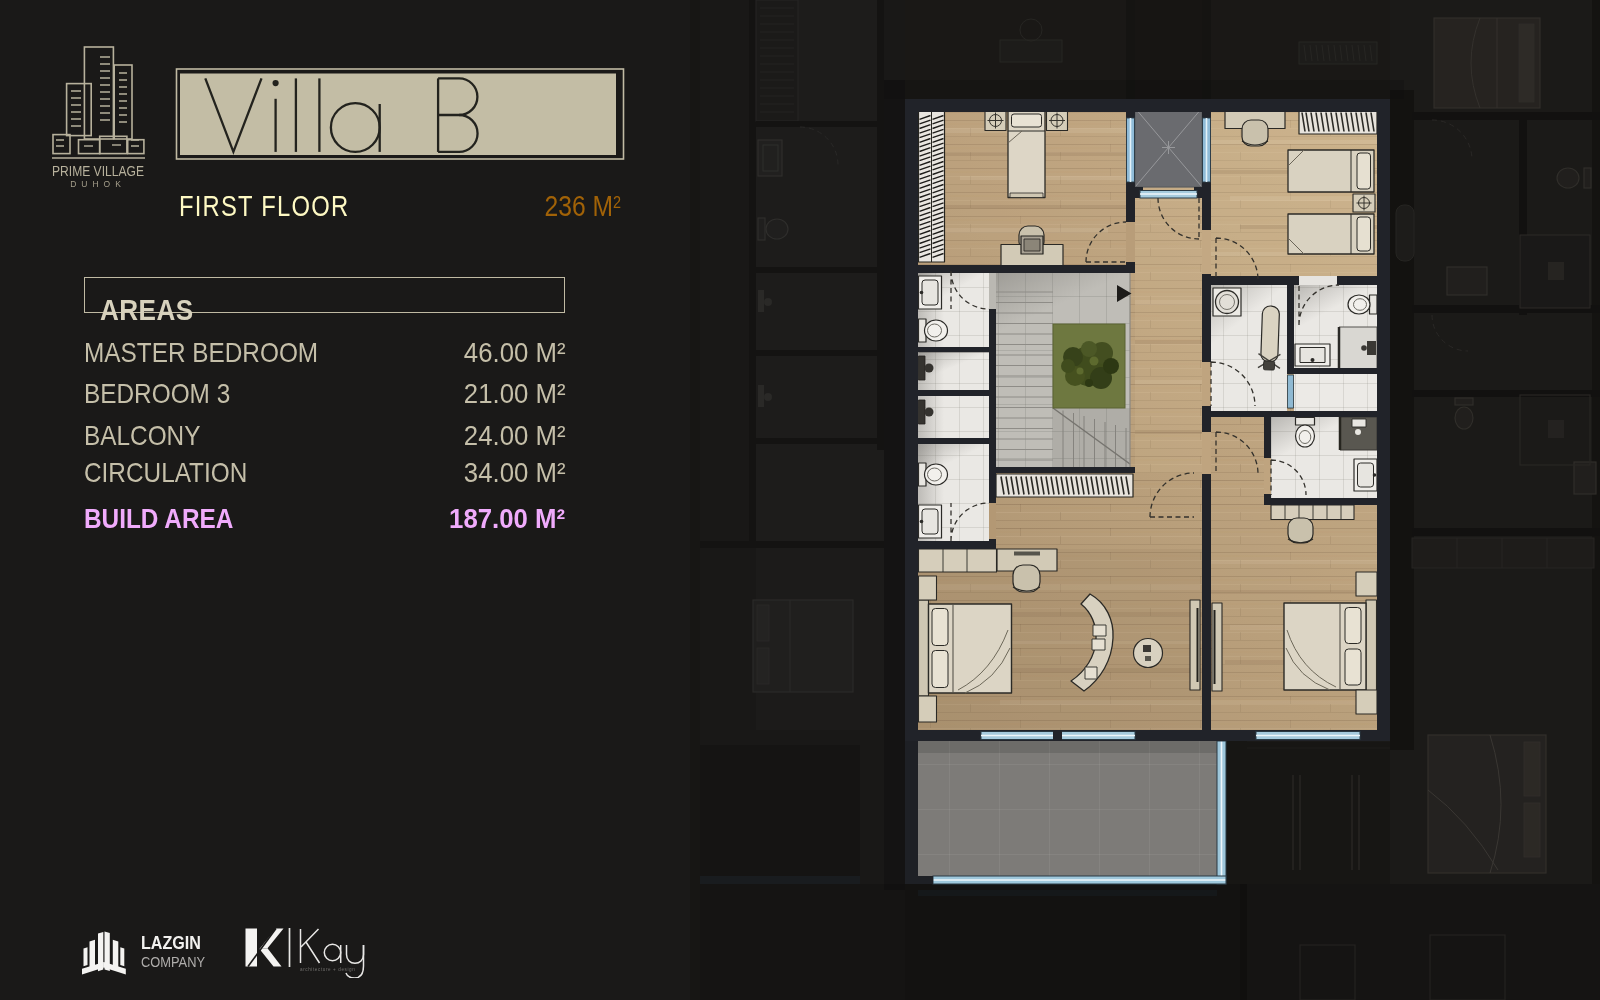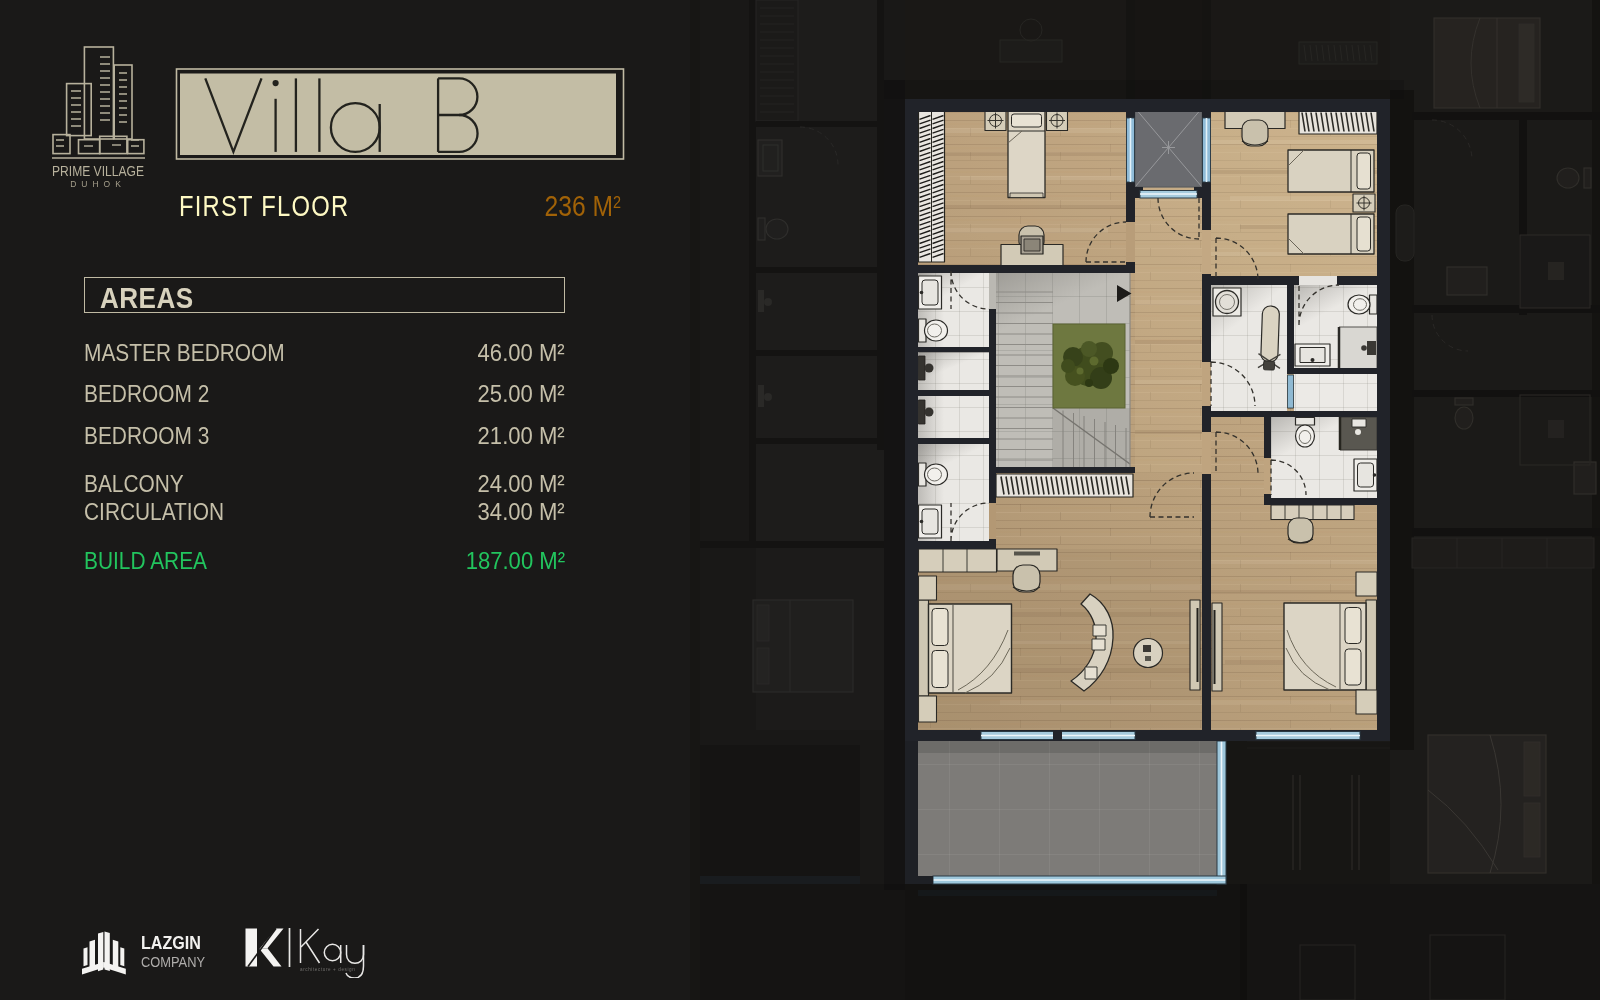--- a/index.html
+++ b/index.html
@@ -725,53 +725,49 @@
 <path d="M289.1,53 a18.45,18.45 0 0 1 0,36.9 h-21"></path>
 </g>
 <circle cx="105.6" cy="21.1" r="3.1" fill="#23231e"></circle>
 </svg>
 
 <div class="abs" style="left:179px;top:190px;font-size:29px;color:#fef9c3;letter-spacing:1.5px;"><span style="display:inline-block;transform:scaleX(0.82);transform-origin:left center;">FIRST FLOOR</span></div>
 
 <div class="abs" style="left:420px;top:190px;width:201px;text-align:right;font-size:29px;color:#a16207;"><span style="display:inline-block;transform:scaleX(0.85);transform-origin:right center;">236 M<span style="font-size:17px;vertical-align:8px">2</span></span></div>
 
 <div class="abs" style="left:84px;top:277px;width:481px;height:36px;border:1.6px solid #c0baa3;">
-<div style="margin:4px 0 0 15px;font-size:29px;font-weight:bold;color:#d8d2bd;letter-spacing:0.5px"><span style="display:inline-block;transform:scaleX(0.9);transform-origin:left center;">AREAS</span></div>
+<div style="margin:16px 0 0 15px;font-size:29px;font-weight:bold;color:#d8d2bd;letter-spacing:0.5px"><span style="display:inline-block;transform:scaleX(0.9);transform-origin:left center;">AREAS</span></div>
 </div>
 
-<div class="abs" style="left:84px;top:332px;width:481px;font-size:24px;color:#c5bfa9;">
+<div class="abs" style="left:84px;top:332px;width:481px;font-size:28px;color:#c5bfa9;">
 
 <div style="display:flex;justify-content:space-between;height:41.6px;align-items:center">
         <span style="display:inline-block;transform:scaleX(0.87);transform-origin:left center;">MASTER BEDROOM</span>
         <span style="display:inline-block;transform:scaleX(0.92);transform-origin:right center;">46.00 M²</span>
       </div>
 
 
-<div style="display:flex;justify-content:space-between;height:41.6px;align-items:center">
-        <span style="display:inline-block;transform:scaleX(0.87);transform-origin:left center;">BEDROOM 2</span>
-        <span style="display:inline-block;transform:scaleX(0.92);transform-origin:right center;">25.00 M²</span>
-      </div>
 
 <div style="display:flex;justify-content:space-between;height:41.6px;align-items:center">
         <span style="display:inline-block;transform:scaleX(0.87);transform-origin:left center;">BEDROOM 3</span>
         <span style="display:inline-block;transform:scaleX(0.92);transform-origin:right center;">21.00 M²</span>
       </div>
 
-<div style="display:flex;justify-content:space-between;height:41.6px;align-items:flex-end">
+<div style="display:flex;justify-content:space-between;height:41.6px;align-items:center">
         <span style="display:inline-block;transform:scaleX(0.87);transform-origin:left center;">BALCONY</span>
         <span style="display:inline-block;transform:scaleX(0.92);transform-origin:right center;">24.00 M²</span>
       </div>
 
 
 <div style="display:flex;justify-content:space-between;height:41.6px;">
         <span style="display:inline-block;transform:scaleX(0.87);transform-origin:left center;">CIRCULATION</span>
         <span style="display:inline-block;transform:scaleX(0.92);transform-origin:right center;">34.00 M²</span>
       </div>
 
-<div style="display:flex;justify-content:space-between;height:41.6px;align-items:center;font-weight:normal;color:#22c55e">
+<div style="display:flex;justify-content:space-between;height:41.6px;align-items:center;font-weight:bold;color:#f0abfc">
         <span style="display:inline-block;transform:scaleX(0.87);transform-origin:left center;">BUILD AREA</span>
         <span style="display:inline-block;transform:scaleX(0.92);transform-origin:right center;">187.00 M²</span>
       </div>
 </div>
 
 <svg class="abs" style="left:75px;top:915px" width="165" height="60" viewBox="0 0 165 60">
 <g fill="#f4f3f1">
 
 <polygon points="8.5,33.5 12.5,32.2 12.5,50.0 8.5,51.3"></polygon>
 <polygon points="14.5,26.5 20.0,24.7 20.0,51.5 14.5,53.3"></polygon>

